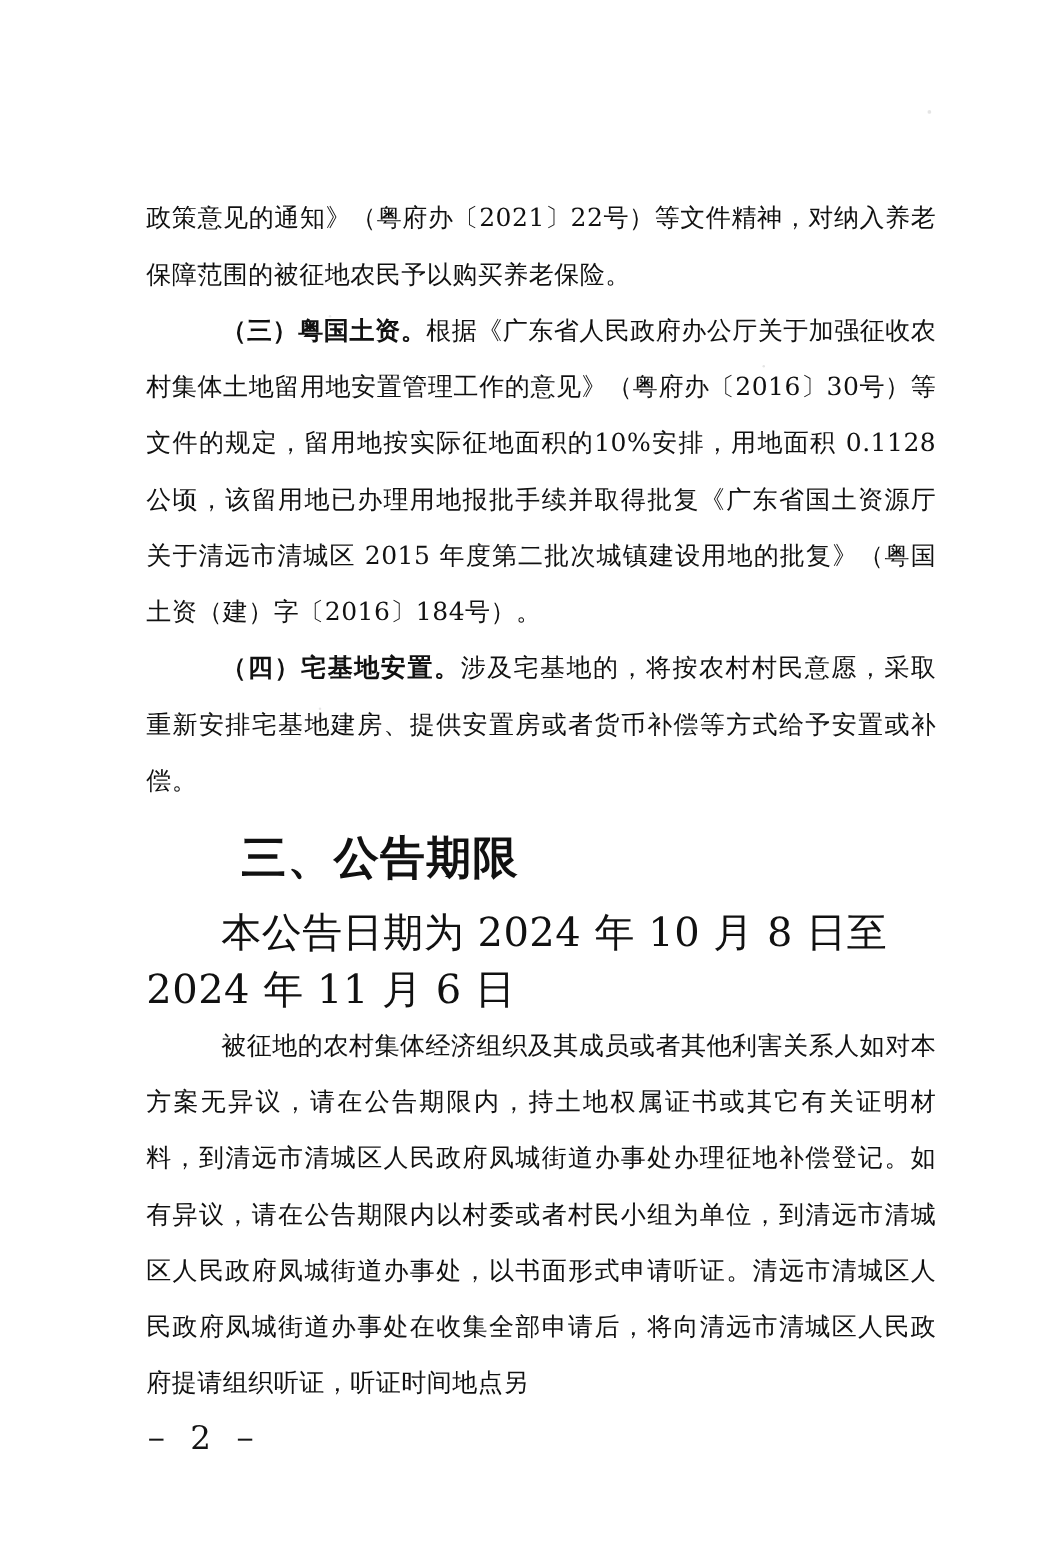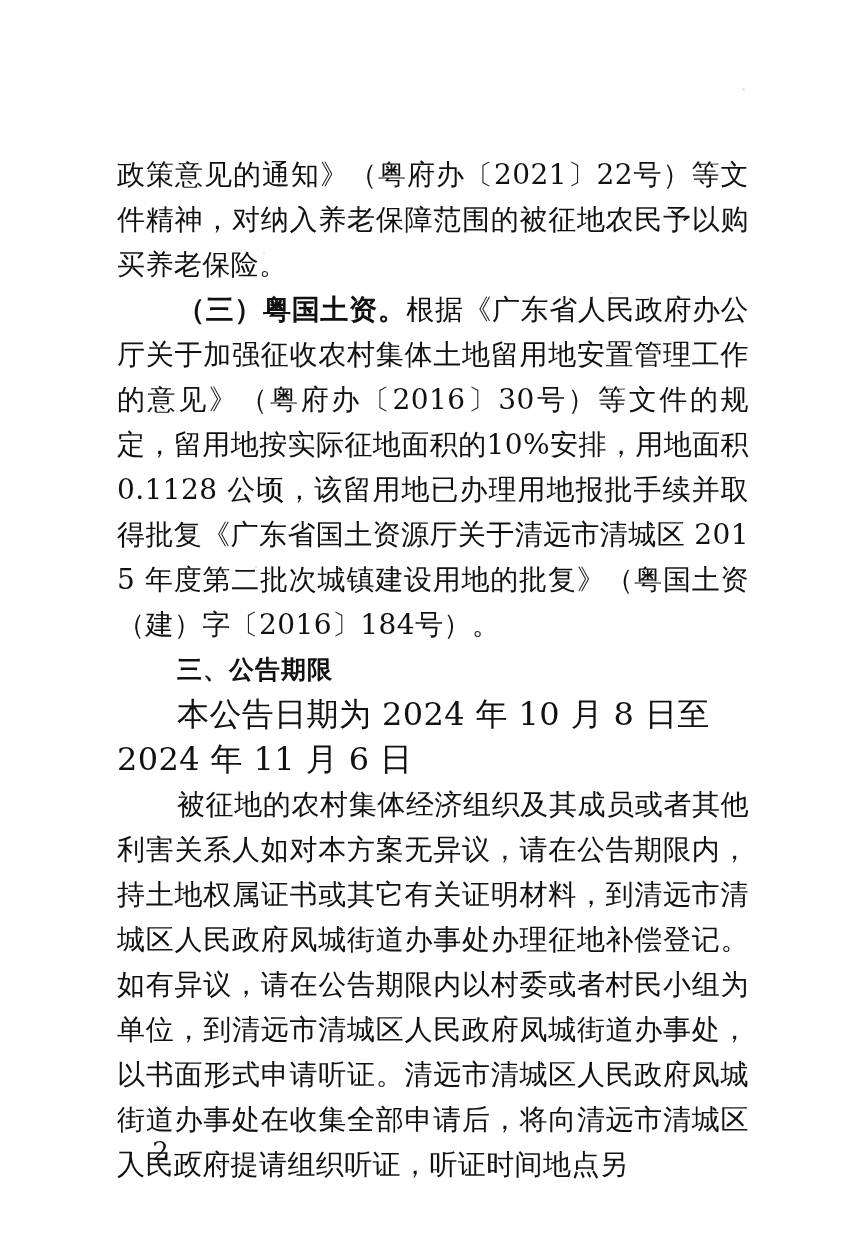--- a/index.html
+++ b/index.html
@@ -29,21 +29,21 @@
   .doc-body {
     position: absolute;
     left: 117px;
     top: 152px;
     width: 632px;
   }
 
   
   .p {
     margin: 0;
-    font-size: 28px;
+    font-size: 20px;
     line-height: 45px;
     letter-spacing: 0.4px;
     text-align: justify;
     text-justify: inter-ideograph;
     text-align-last: left;
     word-break: break-all;
     font-family: "DejaVu Serif", "Liberation Serif", serif;
     font-weight: 400;
   }
 
@@ -53,25 +53,25 @@
 
   
   .lead {
     font-weight: 700;
     font-family: "DejaVu Sans", "Liberation Sans", sans-serif;
     letter-spacing: 0.5px;
   }
 
   
   .h2 {
-    margin: 0;
-    font-size: 25px;
+    margin: 16px;
+    font-size: 36px;
     line-height: 45px;
     font-weight: 700;
-    font-family: Liberation Serif, serif;
+    font-family: Liberation Sans, sans-serif;
     text-indent: 60px;
     letter-spacing: 1px;
     text-align: left;
   }
 
   
   .line {
     margin: 0;
     font-size: 32px;
     line-height: 45px;
@@ -111,20 +111,21 @@
   <div class="speck" style="left:263px; top:252px; width:2px; height:2px;"></div>
   <div class="speck" style="left:255px; top:566px; width:2px; height:2px;"></div>
   <div class="speck" style="left:610px; top:292px; width:2px; height:2px;"></div>
 
   <div class="doc-body">
 
     <p class="p">政策意见的通知》（粤府办〔2021〕22号）等文件精神，对纳入养老保障范围的被征地农民予以购买养老保险。</p>
 
     <p class="p indent"><span class="lead">（三）粤国土资。</span><span>根据《广东省人民政府办公厅关于加强征收农村集体土地留用地安置管理工作的意见》（粤府办〔2016〕30号）等文件的规定，留用地按实际征地面积的10%安排，用地面积 0.1128 公顷，该留用地已办理用地报批手续并取得批复《广东省国土资源厅关于清远市清城区 2015 年度第二批次城镇建设用地的批复》（粤国土资（建）字〔2016〕184号）。</span></p>
 
+    <p class="p indent"><span class="lead">（四）宅基地安置。</span><span>涉及宅基地的，将按农村村民意愿，采取重新安排宅基地建房、提供安置房或者货币补偿等方式给予安置或补偿。</span></p>
 
     <h2 class="h2">三、公告期限</h2>
     <p class="line">本公告日期为 2024 年 10 月 8 日至 2024 年 11 月 6 日</p>
 
     <p class="p indent">被征地的农村集体经济组织及其成员或者其他利害关系人如对本方案无异议，请在公告期限内，持土地权属证书或其它有关证明材料，到清远市清城区人民政府凤城街道办事处办理征地补偿登记。如有异议，请在公告期限内以村委或者村民小组为单位，到清远市清城区人民政府凤城街道办事处，以书面形式申请听证。清远市清城区人民政府凤城街道办事处在收集全部申请后，将向清远市清城区人民政府提请组织听证，听证时间地点另</p>
 
   </div>
 
   <div class="page-number">－ 2 －</div>
 

